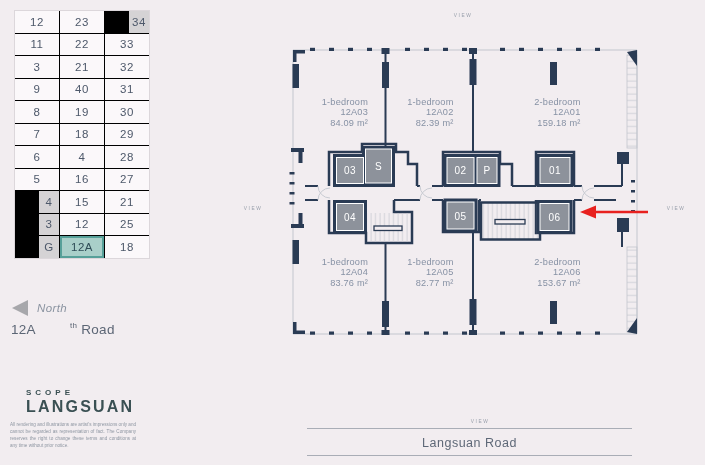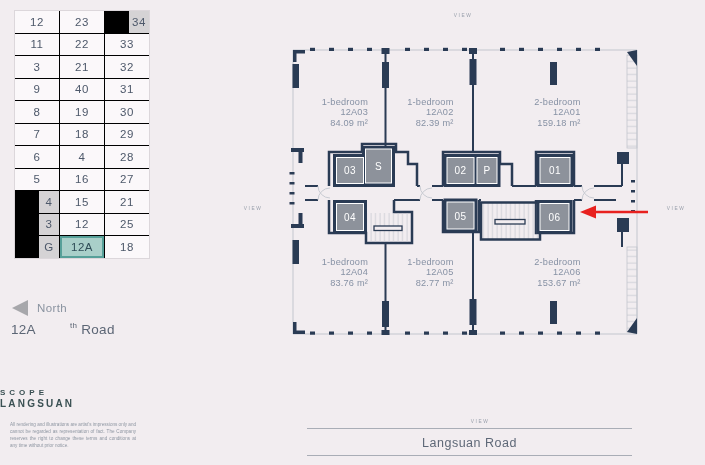--- a/index.html
+++ b/index.html
@@ -8,31 +8,31 @@
   
   .floor-grid{position:absolute;left:14px;top:10px;display:grid;
     grid-template-columns:repeat(3,44px);grid-auto-rows:21.5px;gap:1px;
     background:#000000;border:1px solid #dcd7db;}
   .floor-cell{background:#fbf8fa;display:flex;align-items:center;justify-content:center;
     font-size:11.5px;letter-spacing:.5px;color:#4d586a;cursor:pointer;}
   .floor-cell.dimmed{background:#d5d3d5;margin-left:24px;}
   .floor-cell.selected{background:#a9cfc9;box-shadow:inset 0 0 0 2px #57a099;color:#2f4d57;}
 
   
-  .north-wrap{position:absolute;left:12px;top:300px;display:flex;align-items:center;gap:9px;}
+  .north-wrap{position:absolute;left:12px;top:300px;display:flex;align-items:center;gap:9px;font-style:italic;}
   .north-tri{width:0;height:0;border-top:8px solid transparent;border-bottom:8px solid transparent;
     border-right:16px solid #a7a7ab;}
   .north-text{font-size:11.5px;color:#8a93a0;letter-spacing:.4px;}
   .floor-label{position:absolute;left:11px;top:321px;font-size:13.5px;color:#5c6675;letter-spacing:.3px;}
   .floor-label sup{font-size:8px;padding-left:34px;}
 
   
-  .logo{position:absolute;left:0;top:388px;color:#3a5053;}
+  .logo{position:absolute;left:26px;top:388px;color:#3a5053;}
   .logo .l1{font-size:8px;font-weight:bold;letter-spacing:4px;}
-  .logo .l2{font-size:10px;font-weight:bold;letter-spacing:2.2px;margin-top:1px;}
+  .logo .l2{font-size:16px;font-weight:bold;letter-spacing:2.2px;margin-top:1px;}
   .disclaimer{position:absolute;left:10px;top:421px;width:126px;font-size:4.6px;
     line-height:1.55;color:#8e96a2;text-align:justify;}
 
   
   svg.plan{position:absolute;left:0;top:0;}
   .unit-label{font-size:9.2px;fill:#8691a4;letter-spacing:.2px;font-family:"Liberation Sans",sans-serif;}
   .core-label{font-size:10px;fill:#ffffff;letter-spacing:.5px;font-family:"Liberation Sans",sans-serif;}
   .view-label{font-size:4.8px;fill:#9aa0ac;letter-spacing:1.6px;font-family:"Liberation Sans",sans-serif;}
   .road-label{font-size:12.5px;fill:#5e6877;letter-spacing:.5px;font-family:"Liberation Sans",sans-serif;}
 </style>

